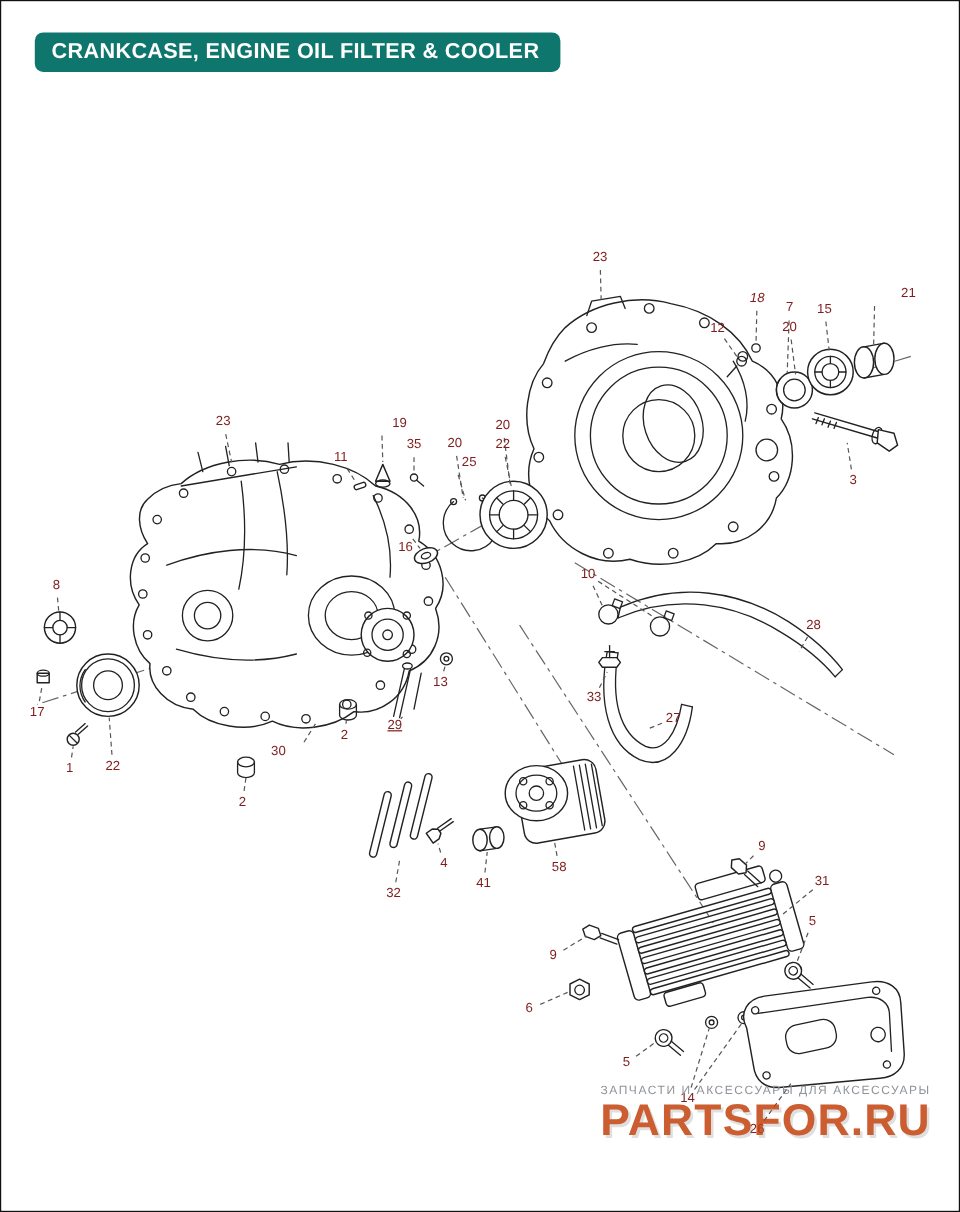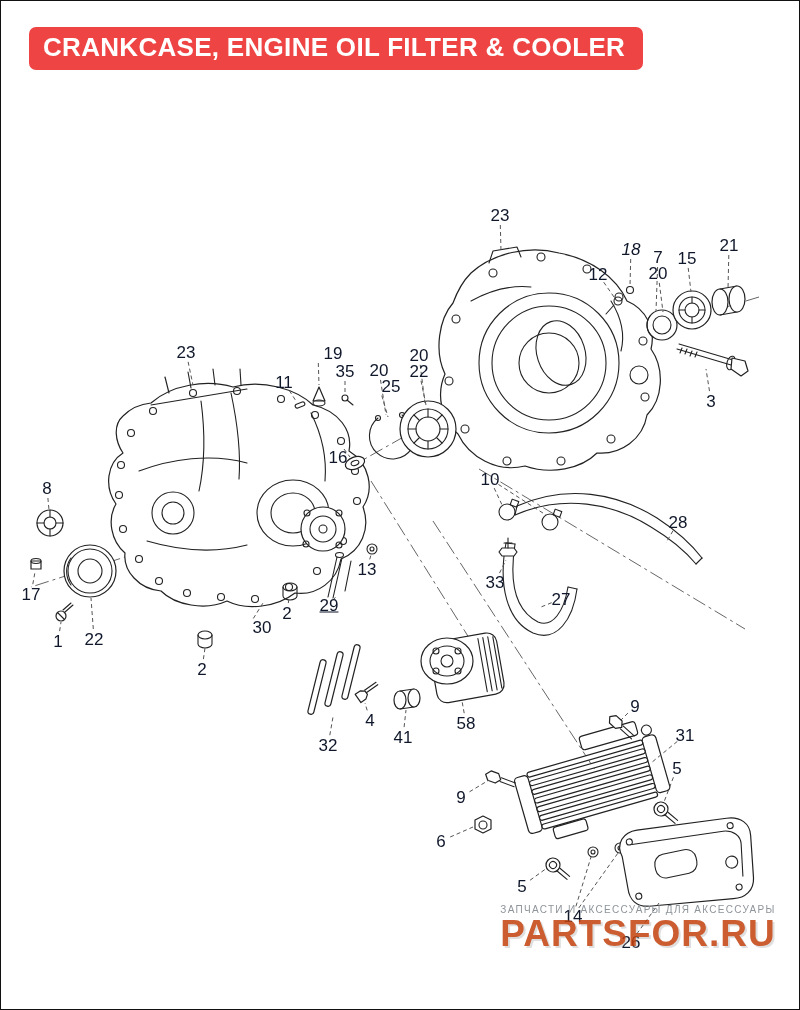--- a/index.html
+++ b/index.html
@@ -2,33 +2,33 @@
 <html><head>
 <meta charset="utf-8">
 <style>
   html,body{margin:0;padding:0;background:#fff;}
   .page{
     position:relative;width:800px;height:1010px;box-sizing:border-box;
     border:1.5px solid #111;background:#fff;overflow:hidden;
     font-family:"Liberation Sans",sans-serif;
   }
   .title-bar{
-    position:absolute;left:28px;top:26px;background:#ef4444;color:#fff;
-    border-radius:7px;padding:5px 18px 7px 14px;font-size:26px;font-weight:bold;
+    position:absolute;left:28px;top:26px;background:#0f766e;color:#fff;
+    border-radius:7px;padding:5px 18px 7px 14px;font-size:18px;font-weight:bold;
     letter-spacing:.3px;white-space:nowrap;
   }
   .art{position:absolute;left:0;top:0;width:800px;height:1010px;}
   .ln{stroke:#222;fill:none;stroke-width:1.1;stroke-linecap:round;stroke-linejoin:round;}
   .fw{stroke:#222;fill:#fff;stroke-width:1.2;stroke-linejoin:round;}
   .cline{stroke:#666;fill:none;stroke-width:1;stroke-dasharray:14 4 3 4;}
   .leader{stroke:#555;stroke-width:1;stroke-dasharray:4 3;}
   #callout-layer{position:absolute;left:0;top:0;width:800px;height:1010px;pointer-events:none;}
   .callout{
     position:absolute;transform:translate(-50%,-50%);
-    font-size:17px;color:#0f172a;line-height:1;
+    font-size:11px;color:#7f1d1d;line-height:1;
   }
   .wm{position:absolute;left:486px;top:903px;width:302px;text-align:center;}
   .wm-l1{font-size:10px;color:#8e949a;letter-spacing:1.3px;white-space:nowrap;}
   .wm-l2{
     font-size:37px;font-weight:800;color:#c2410c;opacity:.85;letter-spacing:1px;
     line-height:1.02;text-shadow:2px 2px 0 rgba(150,150,150,.35);white-space:nowrap;
   }
 </style>
 </head>
 <body>
@@ -359,38 +359,38 @@
         <line x1="635.8" y1="932.9" x2="658" y2="902" class="leader"></line>
       </g>
   </svg>
 
   <div id="callout-layer">
       <div class="callout" style="left: 499px; top: 214px;">23</div>
       <div class="callout" style="left: 630px; top: 248px; font-style: italic;">18</div>
       <div class="callout" style="left: 657px; top: 256px;">7</div>
       <div class="callout" style="left: 657px; top: 272px;">20</div>
       <div class="callout" style="left: 686px; top: 257px;">15</div>
-      <div class="callout" style="left: 728px; top: 244px;">21</div>
+      <div class="callout" style="left: 756px; top: 244px;">21</div>
       <div class="callout" style="left: 597px; top: 273px;">12</div>
       <div class="callout" style="left: 710px; top: 400px;">3</div>
       <div class="callout" style="left: 185px; top: 351px;">23</div>
       <div class="callout" style="left: 332px; top: 352px;">19</div>
       <div class="callout" style="left: 344px; top: 370px;">35</div>
       <div class="callout" style="left: 283px; top: 381px;">11</div>
       <div class="callout" style="left: 378px; top: 369px;">20</div>
       <div class="callout" style="left: 378px; top: 385px; margin-left: 12px;">25</div>
       <div class="callout" style="left: 418px; top: 354px;">20</div>
       <div class="callout" style="left: 418px; top: 370px;">22</div>
       <div class="callout" style="left: 337px; top: 456px;">16</div>
       <div class="callout" style="left: 46px; top: 487px;">8</div>
       <div class="callout" style="left: 30px; top: 593px;">17</div>
       <div class="callout" style="left: 57px; top: 640px;">1</div>
       <div class="callout" style="left: 93px; top: 638px;">22</div>
       <div class="callout" style="left: 286px; top: 612px;">2</div>
-      <div class="callout" style="left: 261px; top: 626px;">30</div>
+      <div class="callout" style="left: 231px; top: 626px;">30</div>
       <div class="callout" style="left: 201px; top: 668px;">2</div>
       <div class="callout" style="left: 328px; top: 604px; text-decoration: underline;">29</div>
       <div class="callout" style="left: 366px; top: 568px;">13</div>
       <div class="callout" style="left: 489px; top: 478px;">10</div>
       <div class="callout" style="left: 494px; top: 581px;">33</div>
       <div class="callout" style="left: 560px; top: 598px;">27</div>
       <div class="callout" style="left: 677px; top: 521px;">28</div>
       <div class="callout" style="left: 327px; top: 744px;">32</div>
       <div class="callout" style="left: 369px; top: 719px;">4</div>
       <div class="callout" style="left: 402px; top: 736px;">41</div>

